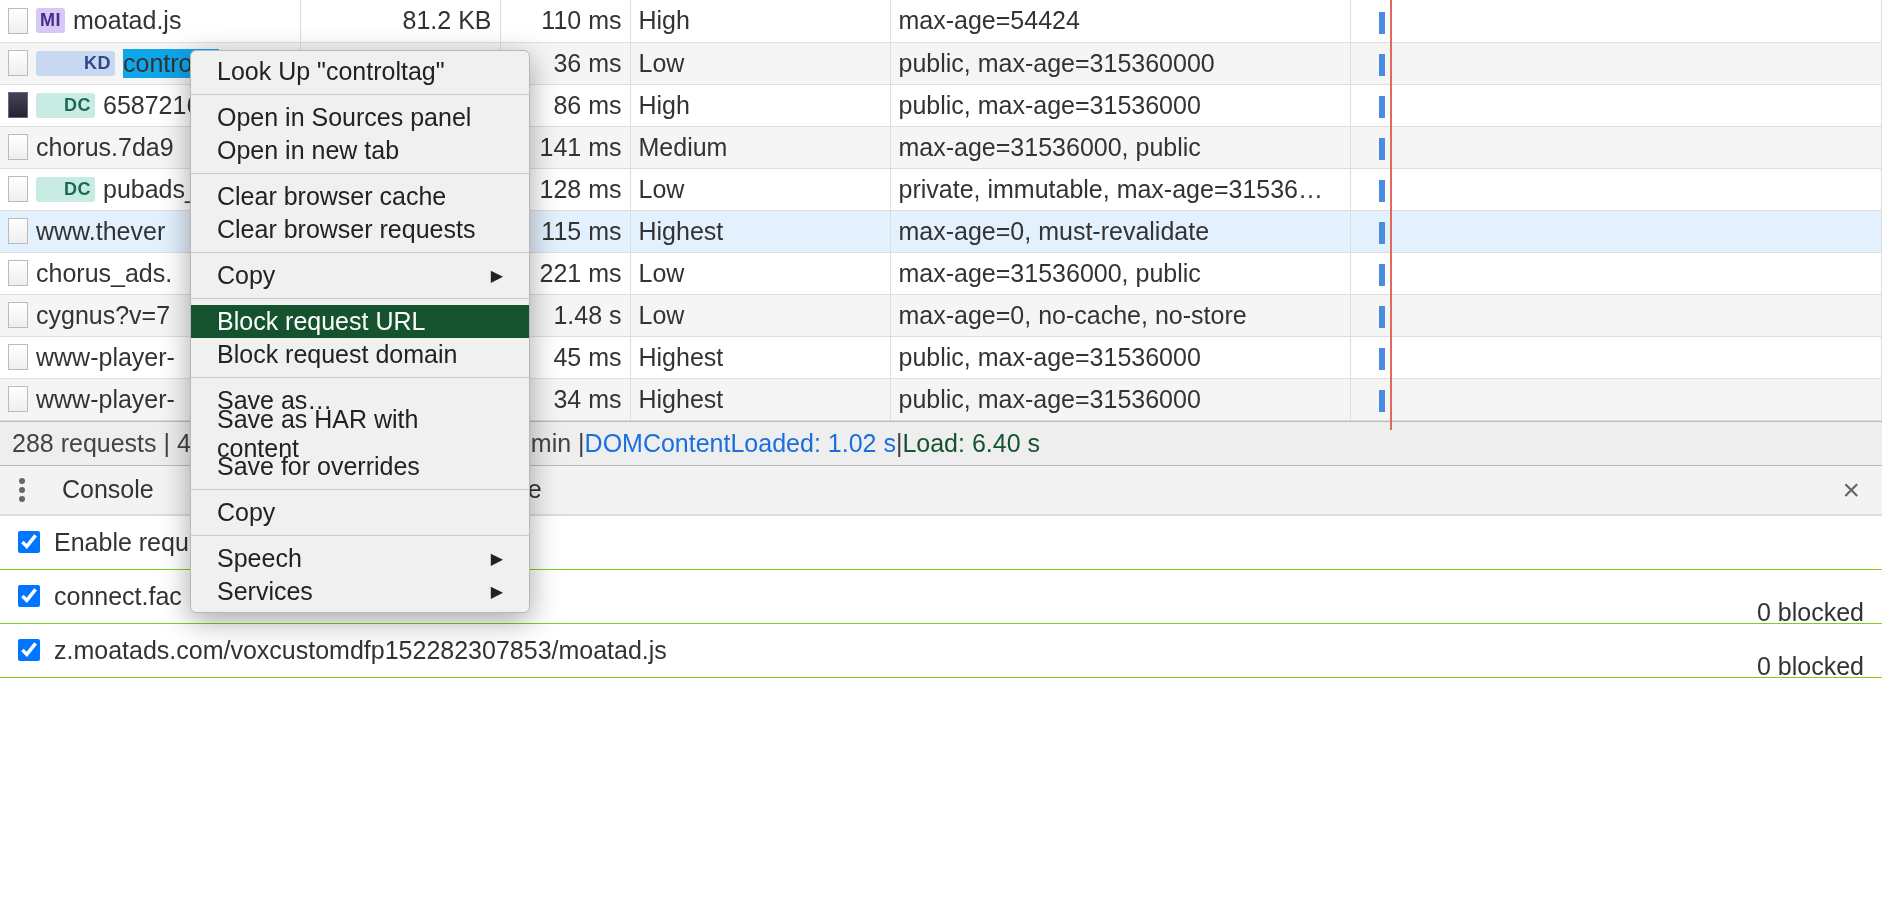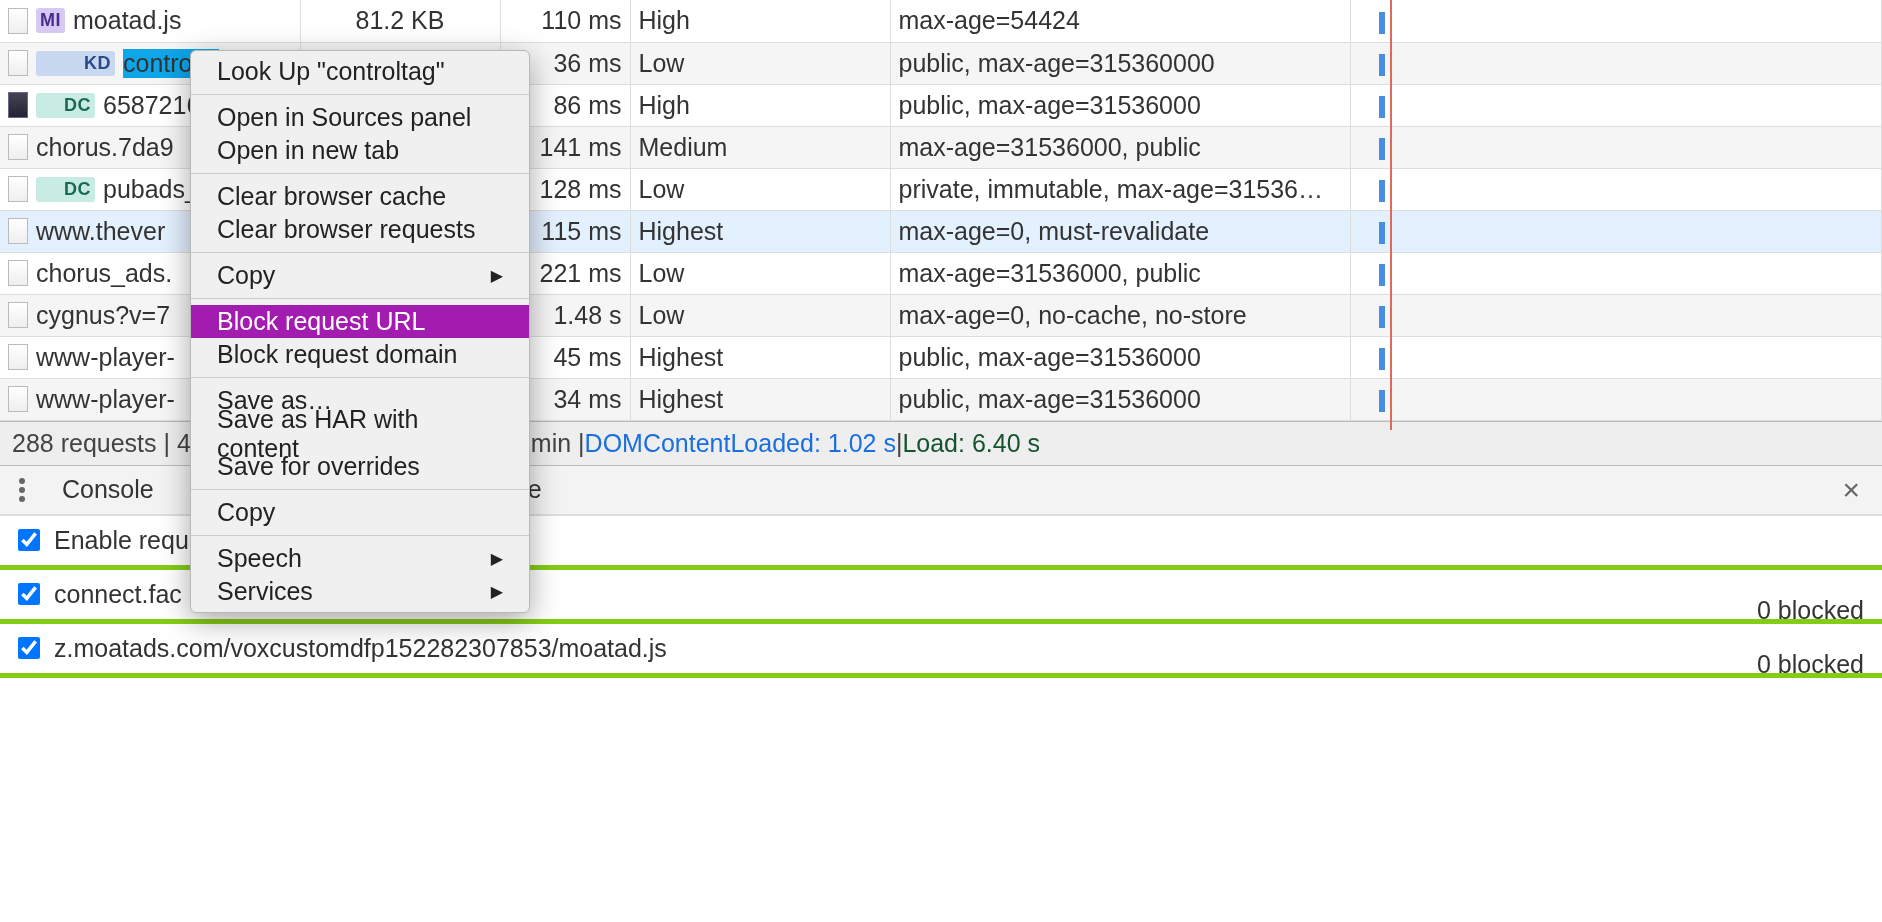--- a/index.html
+++ b/index.html
@@ -26,21 +26,21 @@
   .network-table tr.highlight { background: #e3f0fd; }
   .network-table td {
     padding: 0 8px;
     white-space: nowrap;
     overflow: hidden;
     text-overflow: ellipsis;
     border-right: 1px solid #ddd;
     vertical-align: middle;
   }
   .col-name { width: 300px; }
-  .col-size { width: 200px; text-align: center; }
+  .col-size { width: 200px; text-align: right; }
   .col-time { width: 130px; text-align: right; }
   .col-priority { width: 260px; }
   .col-cache { width: 460px; }
   .col-waterfall { width: auto; }
   .name-cell { display: flex; align-items: center; gap: 8px; }
   .file-icon {
     width: 20px; height: 26px;
     border: 1px solid #bbb;
     background: linear-gradient(#fff,#eee);
     position: relative;
@@ -117,21 +117,21 @@
   }
   .blocking-panel {
     border-top: 1px solid #ddd;
     padding: 0;
   }
   .blocking-row {
     display: flex;
     align-items: center;
     height: 54px;
     padding: 12px 18px;
-    border-bottom: 5px solid #84cc16;
+    border-bottom: 1px solid #84cc16;
   }
   .blocking-row input[type=checkbox] {
     width: 22px; height: 22px;
     margin-right: 14px;
   }
   .blocking-row .right { margin-left: auto; margin-top: 32px; }
 
   
   .context-menu {
     position: absolute;
@@ -148,21 +148,21 @@
   .context-menu .item {
     padding: 2px 26px;
     font-size: 25px;
     color: #222;
     display: flex;
     align-items: center;
     justify-content: space-between;
     height: 33px;
   }
   .context-menu .item.hover {
-    background: #a21caf;
+    background: #14532d;
     color: #fff;
   }
   .context-menu hr {
     border: none;
     border-top: 1px solid #ccc;
     margin: 6px 0;
   }
   .submenu-arrow {
     font-size: 16px;
   }

